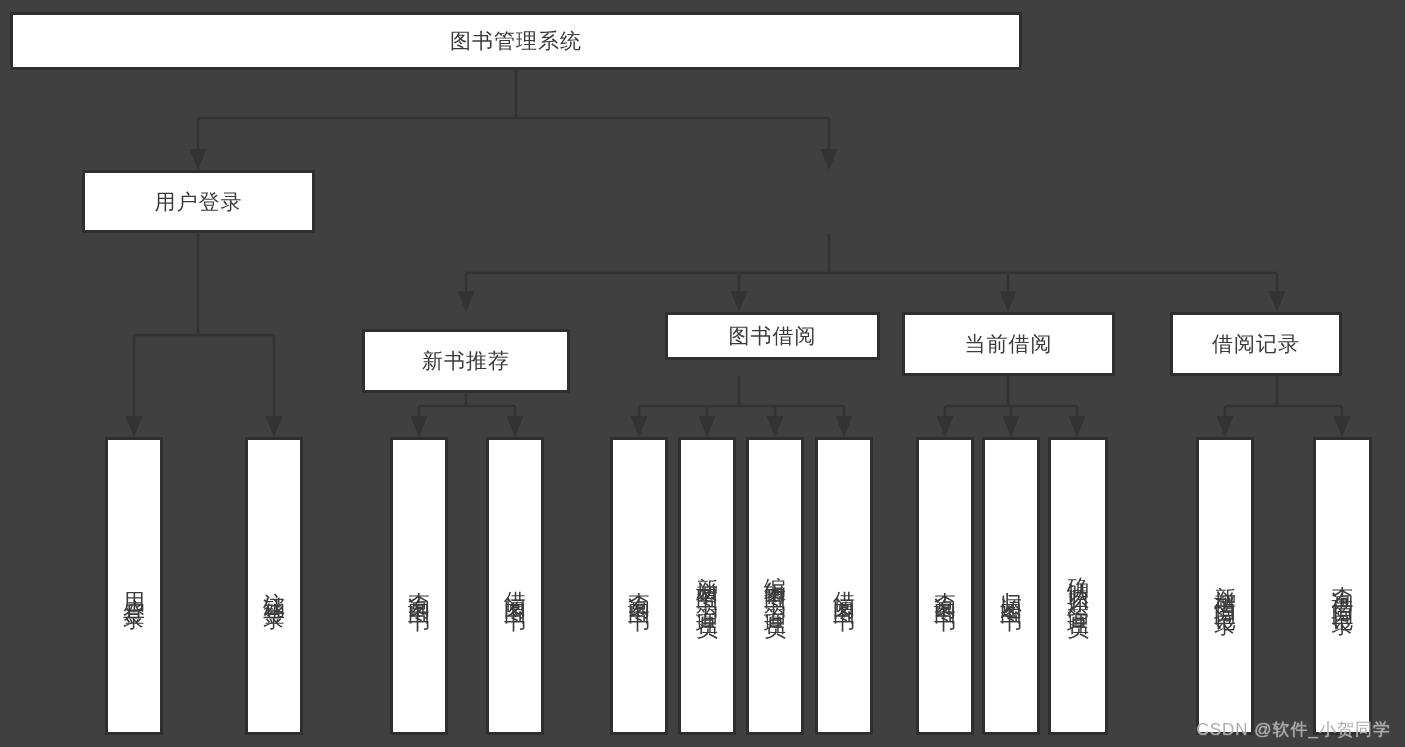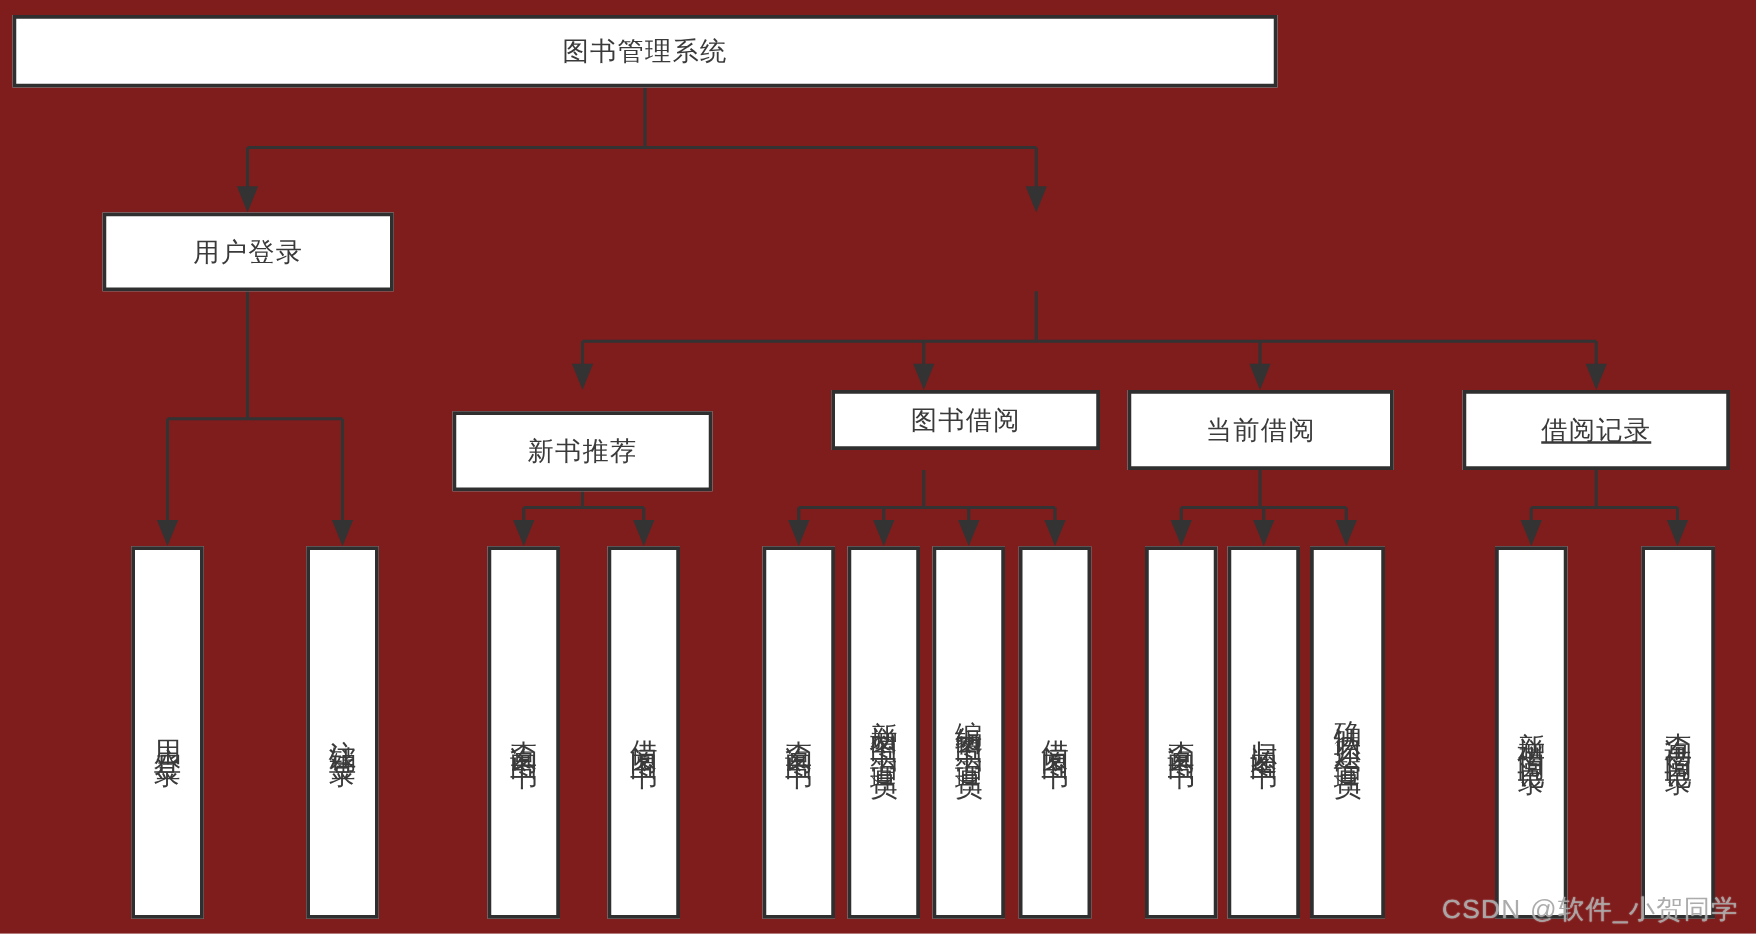--- a/index.html
+++ b/index.html
@@ -5,21 +5,21 @@
   html, body {
     margin: 0;
     padding: 0;
     background: #ffffff;
     font-family: "Liberation Sans", "DejaVu Sans", sans-serif;
   }
   .canvas {
     position: relative;
     width: 1405px;
     height: 747px;
-    background: #7f1d1d;
+    background: #404040;
     overflow: hidden;
     color: #333333;
   }
   .connector-layer {
     position: absolute;
     left: 0;
     top: 0;
     width: 1405px;
     height: 747px;
     pointer-events: none;
@@ -46,21 +46,21 @@
   .v-node .v-label {
     writing-mode: vertical-rl;
     letter-spacing: 6px;
     line-height: 1;
     white-space: nowrap;
   }
   .watermark {
     position: absolute;
     right: 14px;
     bottom: 6px;
-    font-size: 21px;
+    font-size: 17px;
     color: rgba(158, 158, 158, 0.85);
     letter-spacing: 1px;
     text-shadow: 0 0 1px rgba(255,255,255,0.9);
     z-index: 5;
   }
 </style>
 </head>
 <body>
 
 <div class="canvas">
@@ -115,21 +115,21 @@
 
   <div class="node h-node" style="left:362px; top:329px; width:208px; height:64px;">
     <span>新书推荐</span>
   </div>
   <div class="node h-node" style="left:665px; top:312px; width:215px; height:48px;">
     <span>图书借阅</span>
   </div>
   <div class="node h-node" style="left:902px; top:312px; width:213px; height:64px;justify-content:center;">
     <span>当前借阅</span>
   </div>
-  <div class="node h-node" style="left:1170px; top:312px; width:214px; height:64px;text-decoration:underline;">
+  <div class="node h-node" style="left:1170px; top:312px; width:172px; height:64px;">
     <span>借阅记录</span>
   </div>
 
   <div class="node v-node" style="left:105px; top:437px; width:58px; height:298px;">
     <span class="v-label">用户登录</span>
   </div>
   <div class="node v-node" style="left:245px; top:437px; width:58px; height:298px;">
     <span class="v-label">注销登录</span>
   </div>
 

